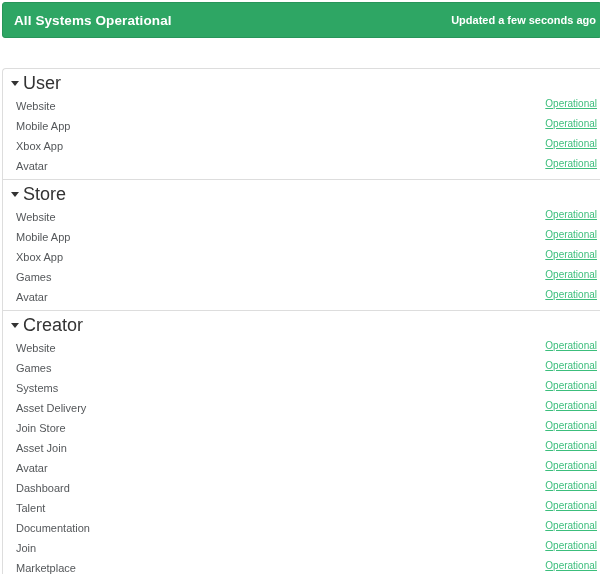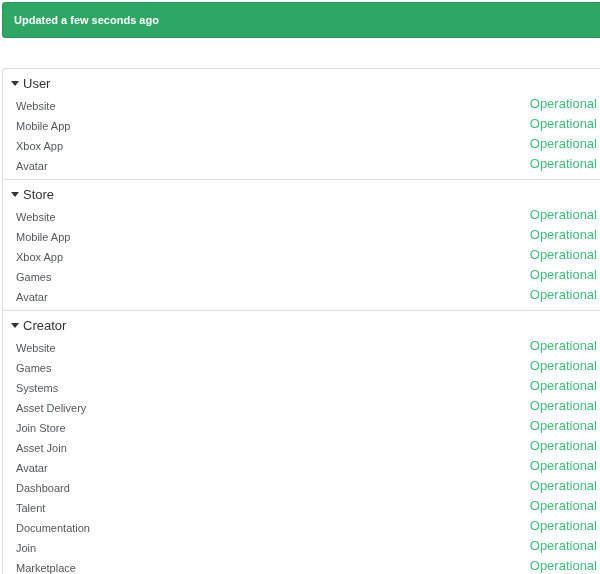--- a/index.html
+++ b/index.html
@@ -53,44 +53,46 @@
     cursor: pointer;
   }
   .tri-down {
     width: 0; height: 0;
     border-left: 4px solid transparent;
     border-right: 4px solid transparent;
     border-top: 5px solid #333333;
     margin-right: 4px;
   }
   .section-name {
-    font-size: 13px;
+    font-size: 18px;
     color: #333333;
   }
   .component-row {
     height: 20px;
     display: flex;
     align-items: center;
     justify-content: space-between;
     padding: 0 5px 0 13px;
   }
   .component-label {
     font-size: 11px;
     color: #54575A;
     margin-top: 6px;
   }
   .component-status {
-    font-size: 13px;
+    font-size: 10px;
     color: var(--operational-color, #3CBE7C);
+    text-decoration: underline;
   }
 </style>
 </head>
 <body>
 
 <div class="status-banner">
+  <span class="banner-title">All Systems Operational</span>
   <span class="banner-updated">Updated a few seconds ago</span>
 </div>
 
 <div class="components-box" id="sections-container">
   <div class="component-section">
     <div class="section-header">
       <span class="tri-down"></span>
       <span class="section-name">User</span>
     </div>
     <div class="section-rows">

